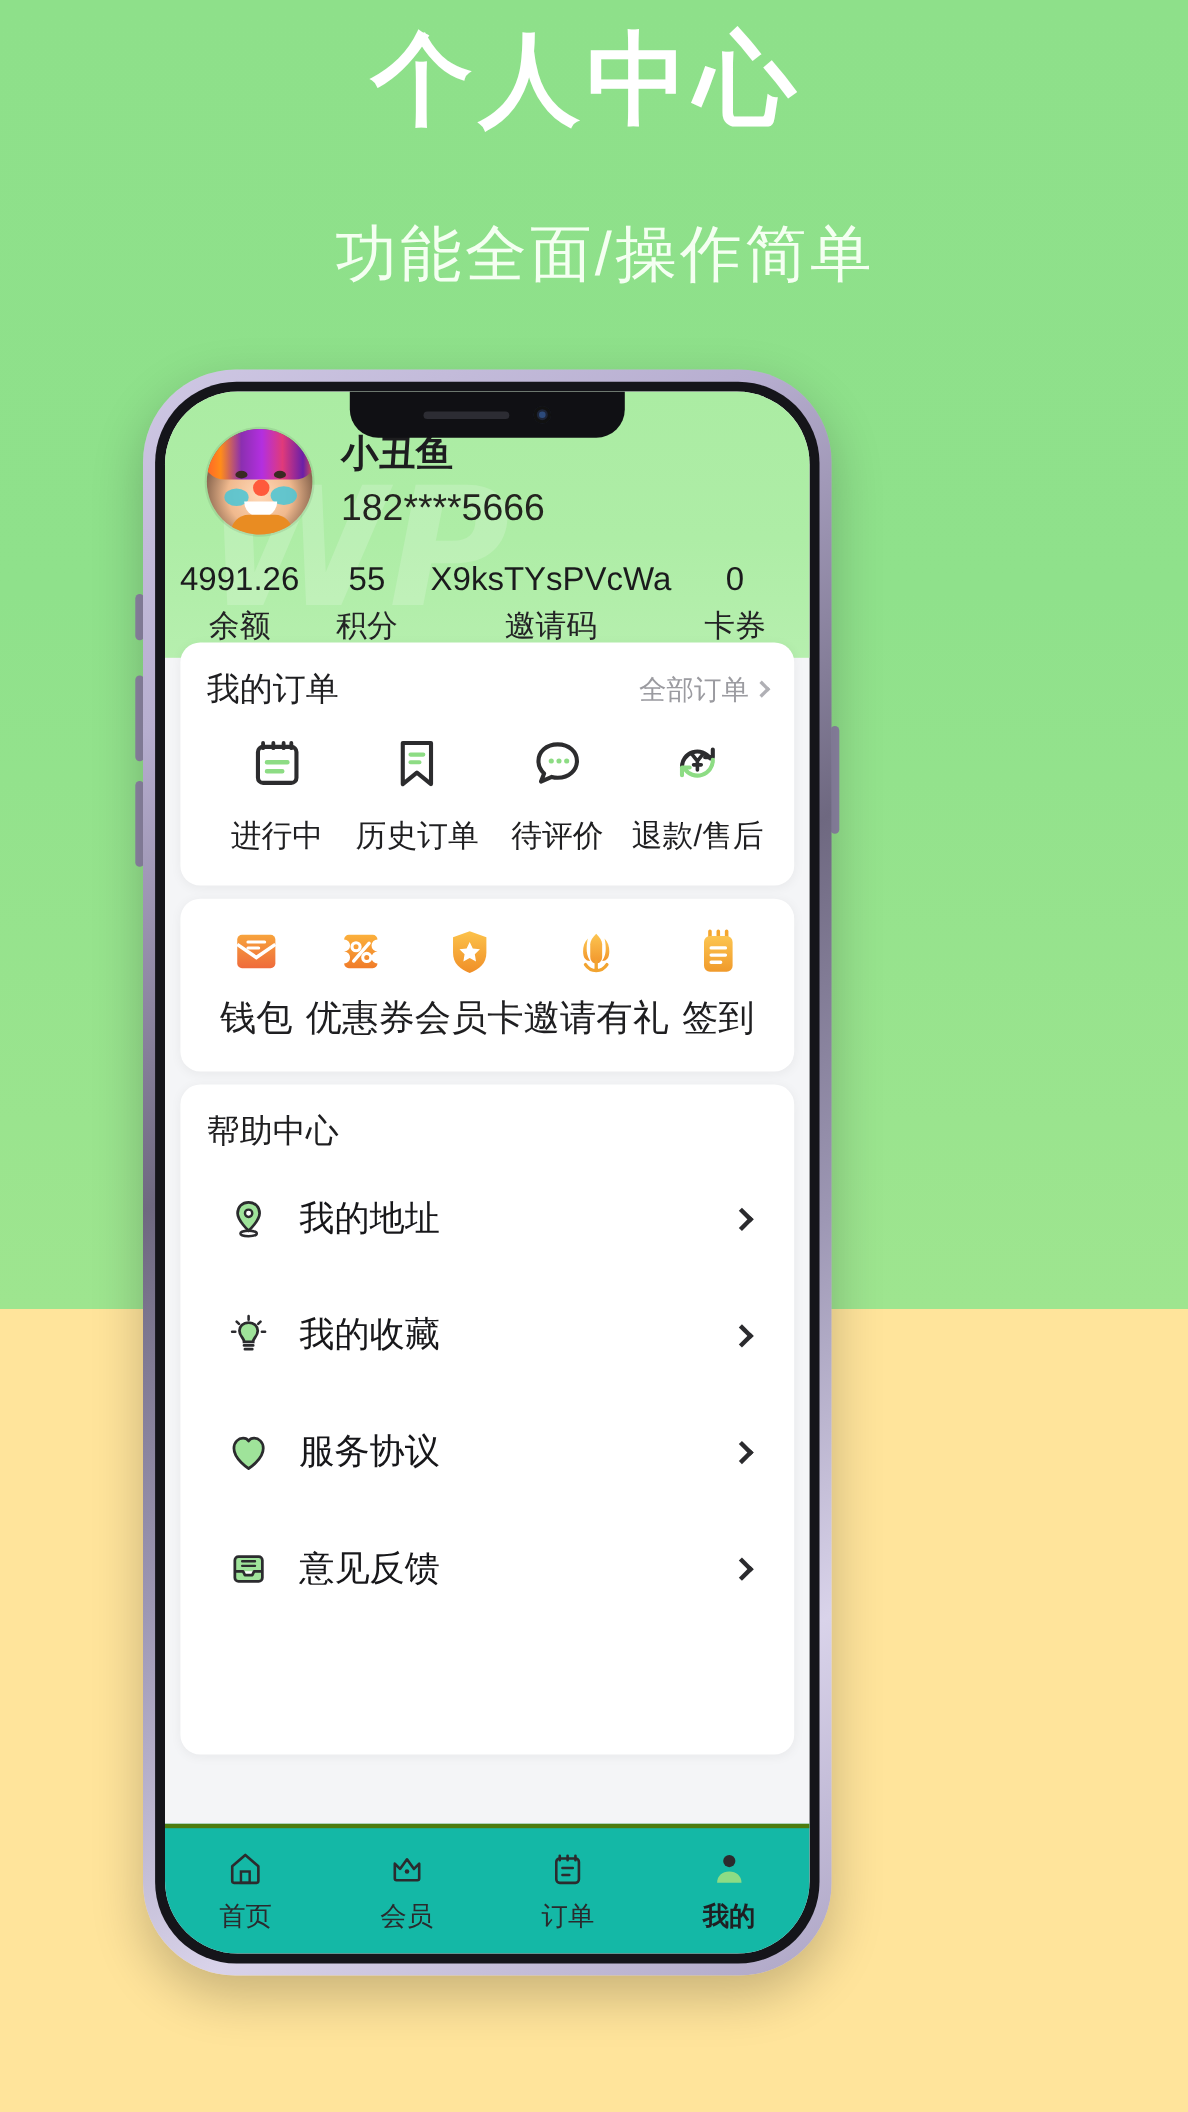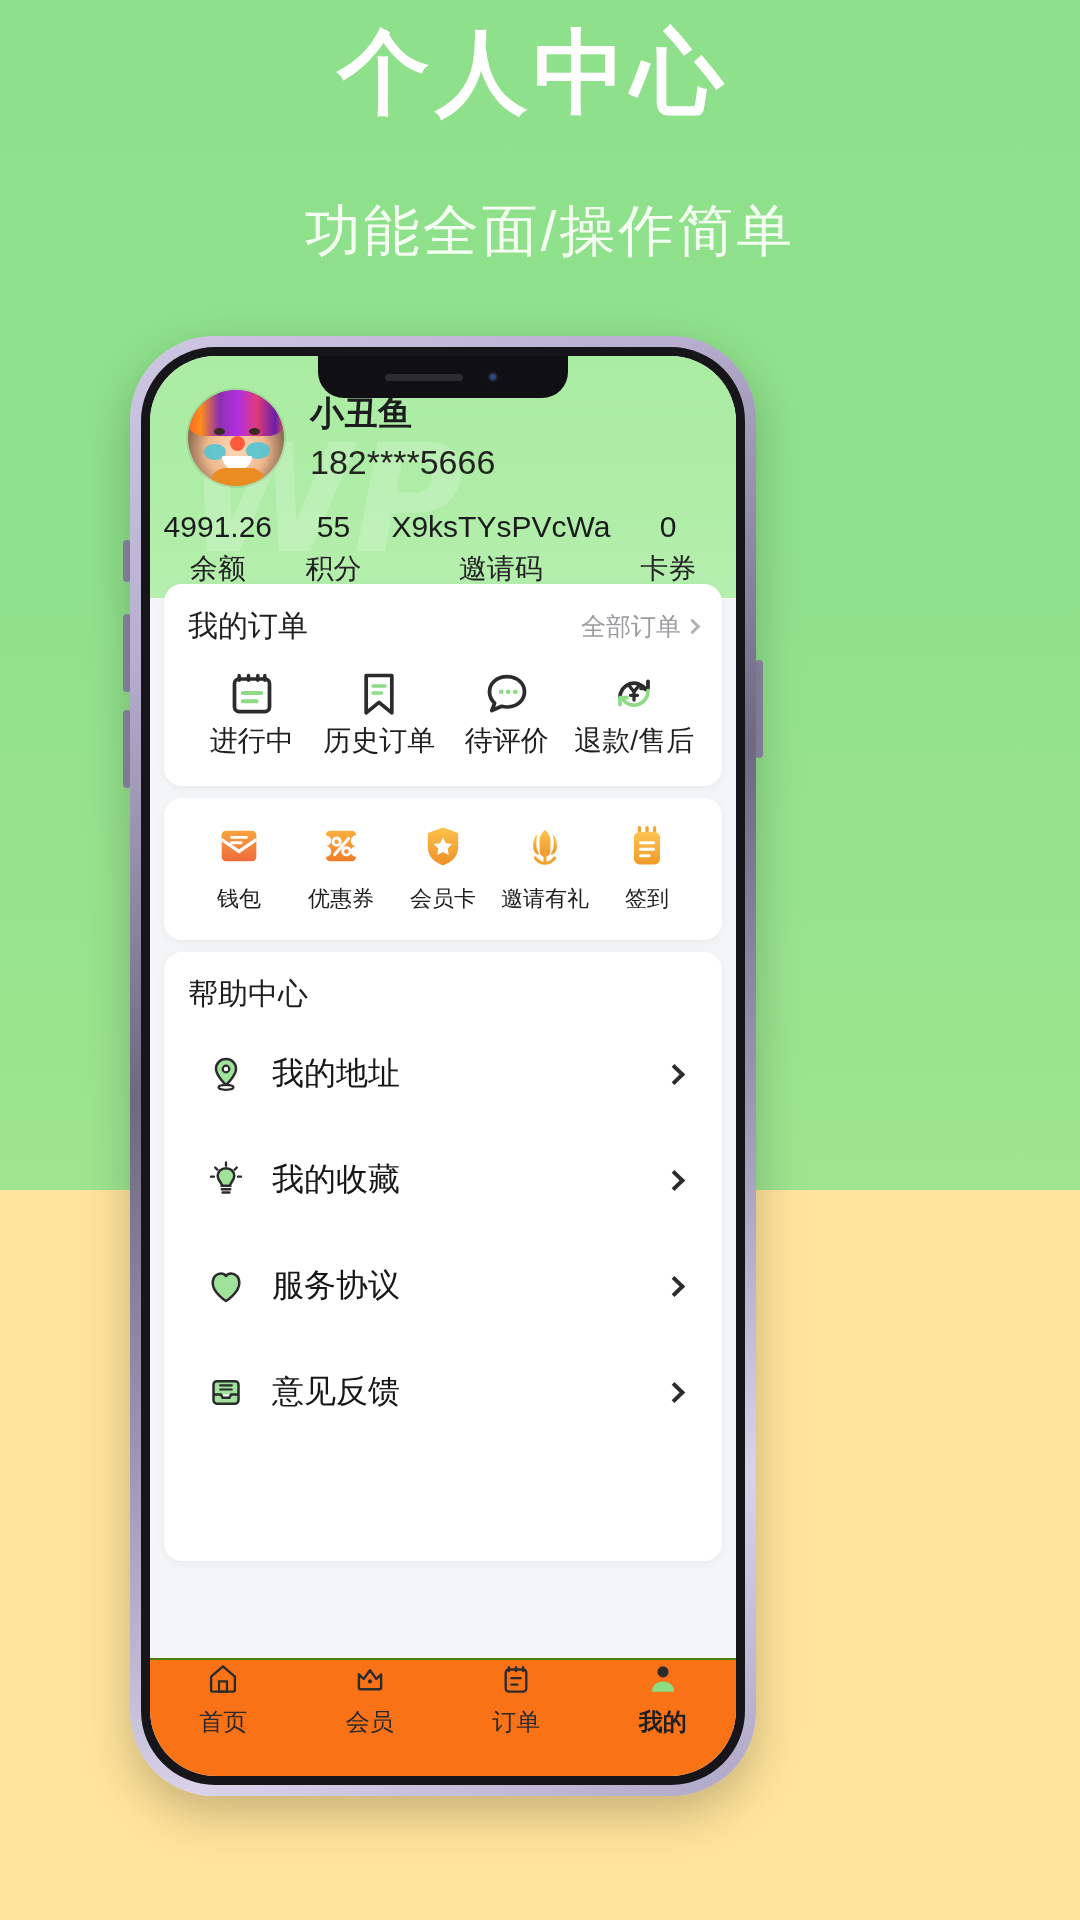--- a/index.html
+++ b/index.html
@@ -131,44 +131,44 @@
     padding:22px 24px 26px;
     box-shadow:0 2px 10px rgba(0,0,0,.05);
   }
   .card.first{margin-top:-14px;position:relative;z-index:4;}
   .card-head{display:flex;align-items:center;justify-content:space-between;margin-bottom:18px;}
   .card-title{font-size:30px;color:#1f1f21;}
   .card-more{font-size:25px;color:#9b9ba0;display:flex;align-items:center;gap:6px;}
   .chev-s{width:11px;height:11px;border-right:3px solid #b0b0b5;border-top:3px solid #b0b0b5;transform:rotate(45deg);display:inline-block;}
 
   .grid4{display:flex;}
-  .grid4 .cell{flex:1;display:flex;flex-direction:column;align-items:center;gap:1px;}
+  .grid4 .cell{flex:1;display:flex;flex-direction:column;align-items:center;gap:20px;}
   .grid5{display:flex;}
   .grid5 .cell{flex:1;display:flex;flex-direction:column;align-items:center;gap:12px;}
   .cell .lab{font-size:28px;color:#1f1f21;white-space:nowrap;}
-  .cell .lab.sm{font-size:22px;}
+  .cell .lab.sm{font-size:33px;}
   .ico{width:56px;height:56px;display:block;}
   .ico-sq{width:52px;height:52px;border-radius:13px;display:block;}
 
   
   .list-item{
     display:flex;align-items:center;
     height:106px;
     gap:26px;
     padding-left:18px;
   }
   .list-item .txt{flex:1;font-size:32px;color:#17171a;}
   .chev{width:15px;height:15px;border-right:4px solid #2b2b2e;border-top:4px solid #2b2b2e;transform:rotate(45deg);margin-right:16px;}
 
   
   .tabbar{
     position:absolute;left:0;bottom:0;width:100%;
-    height:118px;background:#f97316;
-    border-top:2px solid #4d7c0f;
-    display:flex;align-items:flex-start;
+    height:118px;background:#14b8a6;
+    border-top:4px solid #4d7c0f;
+    display:flex;align-items:center;
   }
   .tab{flex:1;display:flex;flex-direction:column;align-items:center;gap:8px;}
   .tab .tl{font-size:24px;color:#2a2a2d;}
   .tab.active .tl{color:#1f1f22;font-weight:600;}
 </style>
 </head>
 <body>
 
 <div class="bg-top"></div>
 <div class="bg-bottom"></div>

